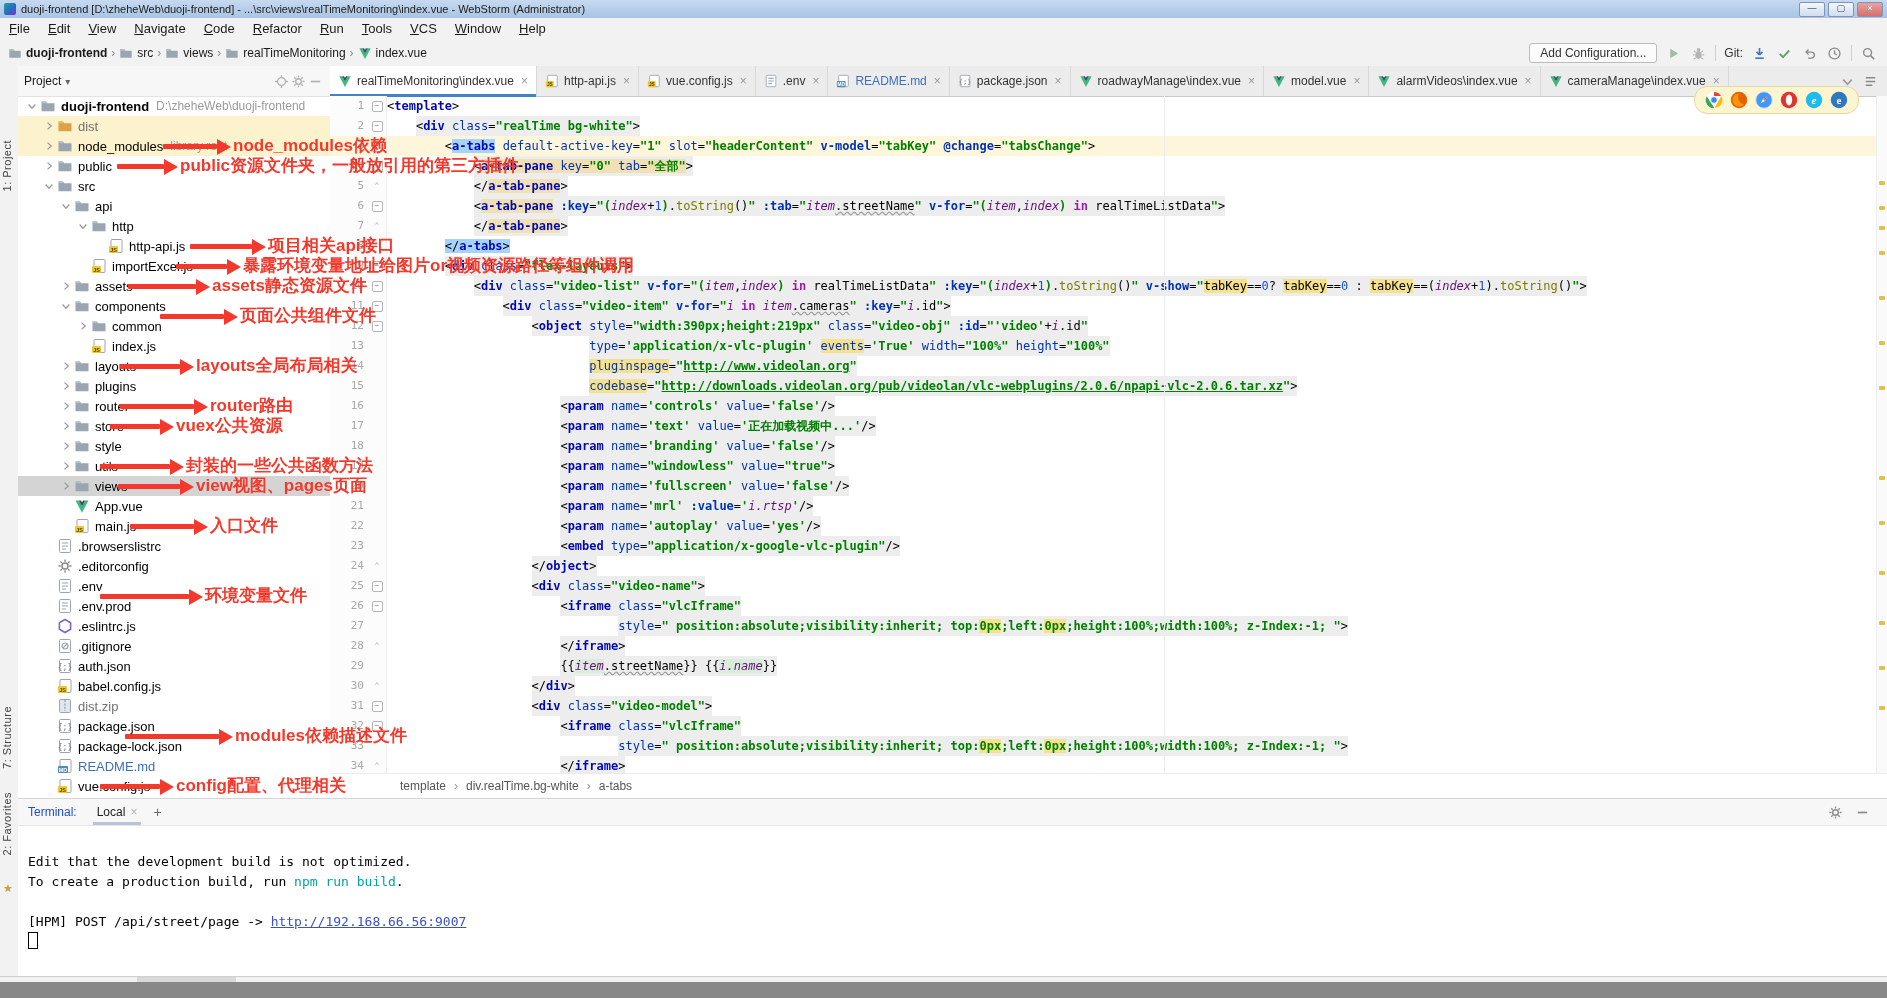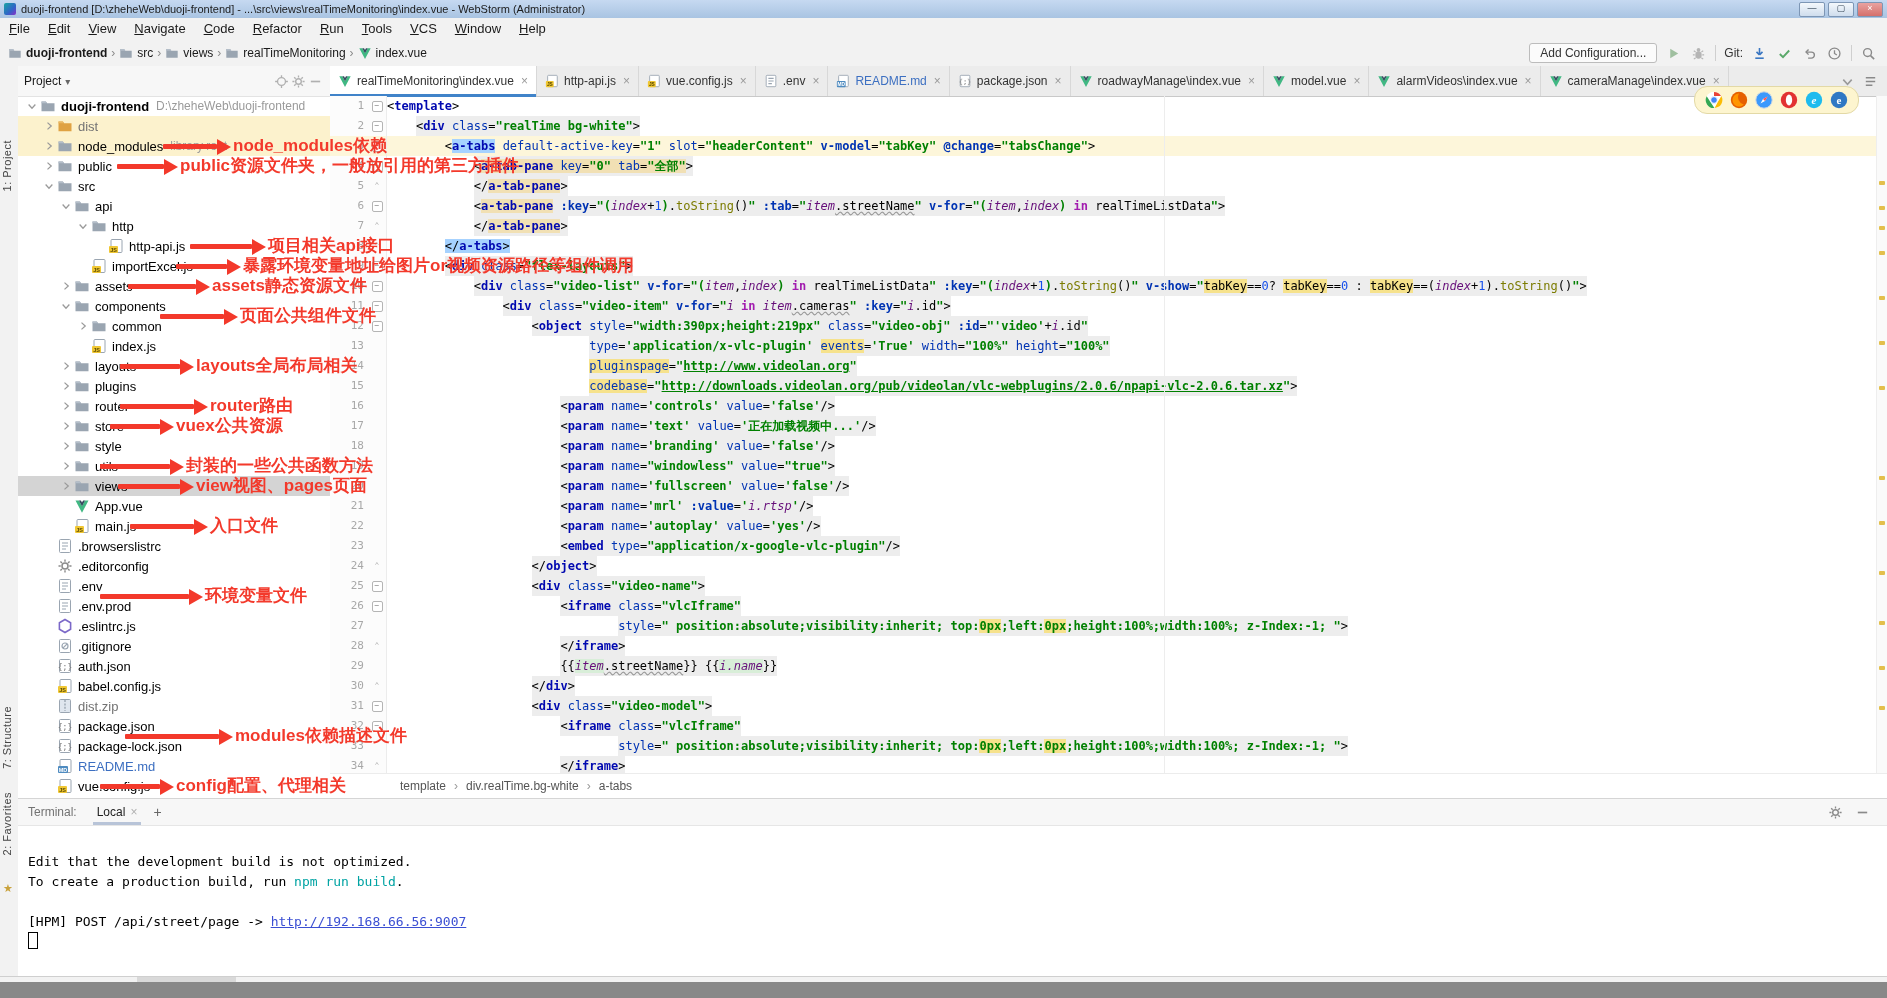--- a/index.html
+++ b/index.html
@@ -112,21 +112,21 @@
     border:1px solid #e3d9a6;border-radius:13px;display:flex;align-items:center;gap:7px;
     padding:0 10px;z-index:30;}
   .bricon{width:18px;height:18px;}
   .bricon svg{width:18px;height:18px;}
   .estripe{position:absolute;top:30px;right:0;width:10px;height:682px;background:#fafafa;border-left:1px solid #eee;}
   .emark{position:absolute;left:2px;width:6px;height:4px;background:#e3c04c;border-radius:1px;}
   
   .term{position:absolute;top:798px;left:18px;width:1869px;height:178px;background:#fff;}
   .term-head{height:26px;border-top:1px solid #d5d5d5;border-bottom:1px solid #e6e6e6;
     background:#f7f7f7;display:flex;align-items:center;padding:0 10px;font-size:12px;}
-  .term-title{color:#737373;margin-right:14px;}
+  .term-title{color:#1d4ed8;margin-right:14px;}
   .term-tab{position:relative;padding:0 6px;color:#222;display:flex;gap:5px;align-items:center;height:100%;}
   .term-tab::after{content:"";position:absolute;left:2px;right:2px;bottom:0;height:3px;background:#b8c4d8;}
   .term-tab .x{color:#b0b0b0;}
   .term-plus{margin-left:10px;color:#666;font-size:14px;}
   .term-right{margin-left:auto;display:flex;gap:10px;align-items:center;padding-right:6px;}
   .term-body{padding:6px 0 0 10px;font-family:"DejaVu Sans Mono",monospace;font-size:13px;color:#000;}
   .tline{height:20px;line-height:20px;white-space:pre;}
   .tc{color:#00a3a3;}
   .tl{color:#3b4fd3;text-decoration:underline;}
   .cur{display:inline-block;width:8px;height:15px;border:1px solid #000;vertical-align:-2px;}

